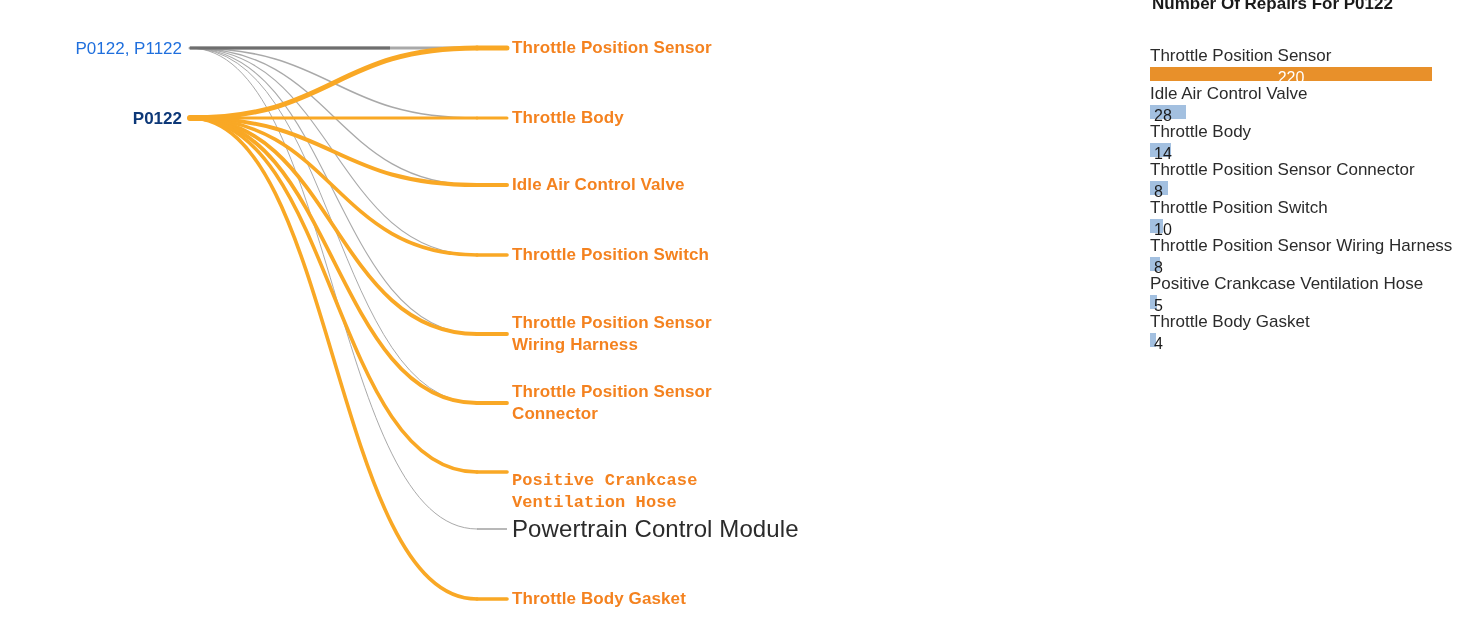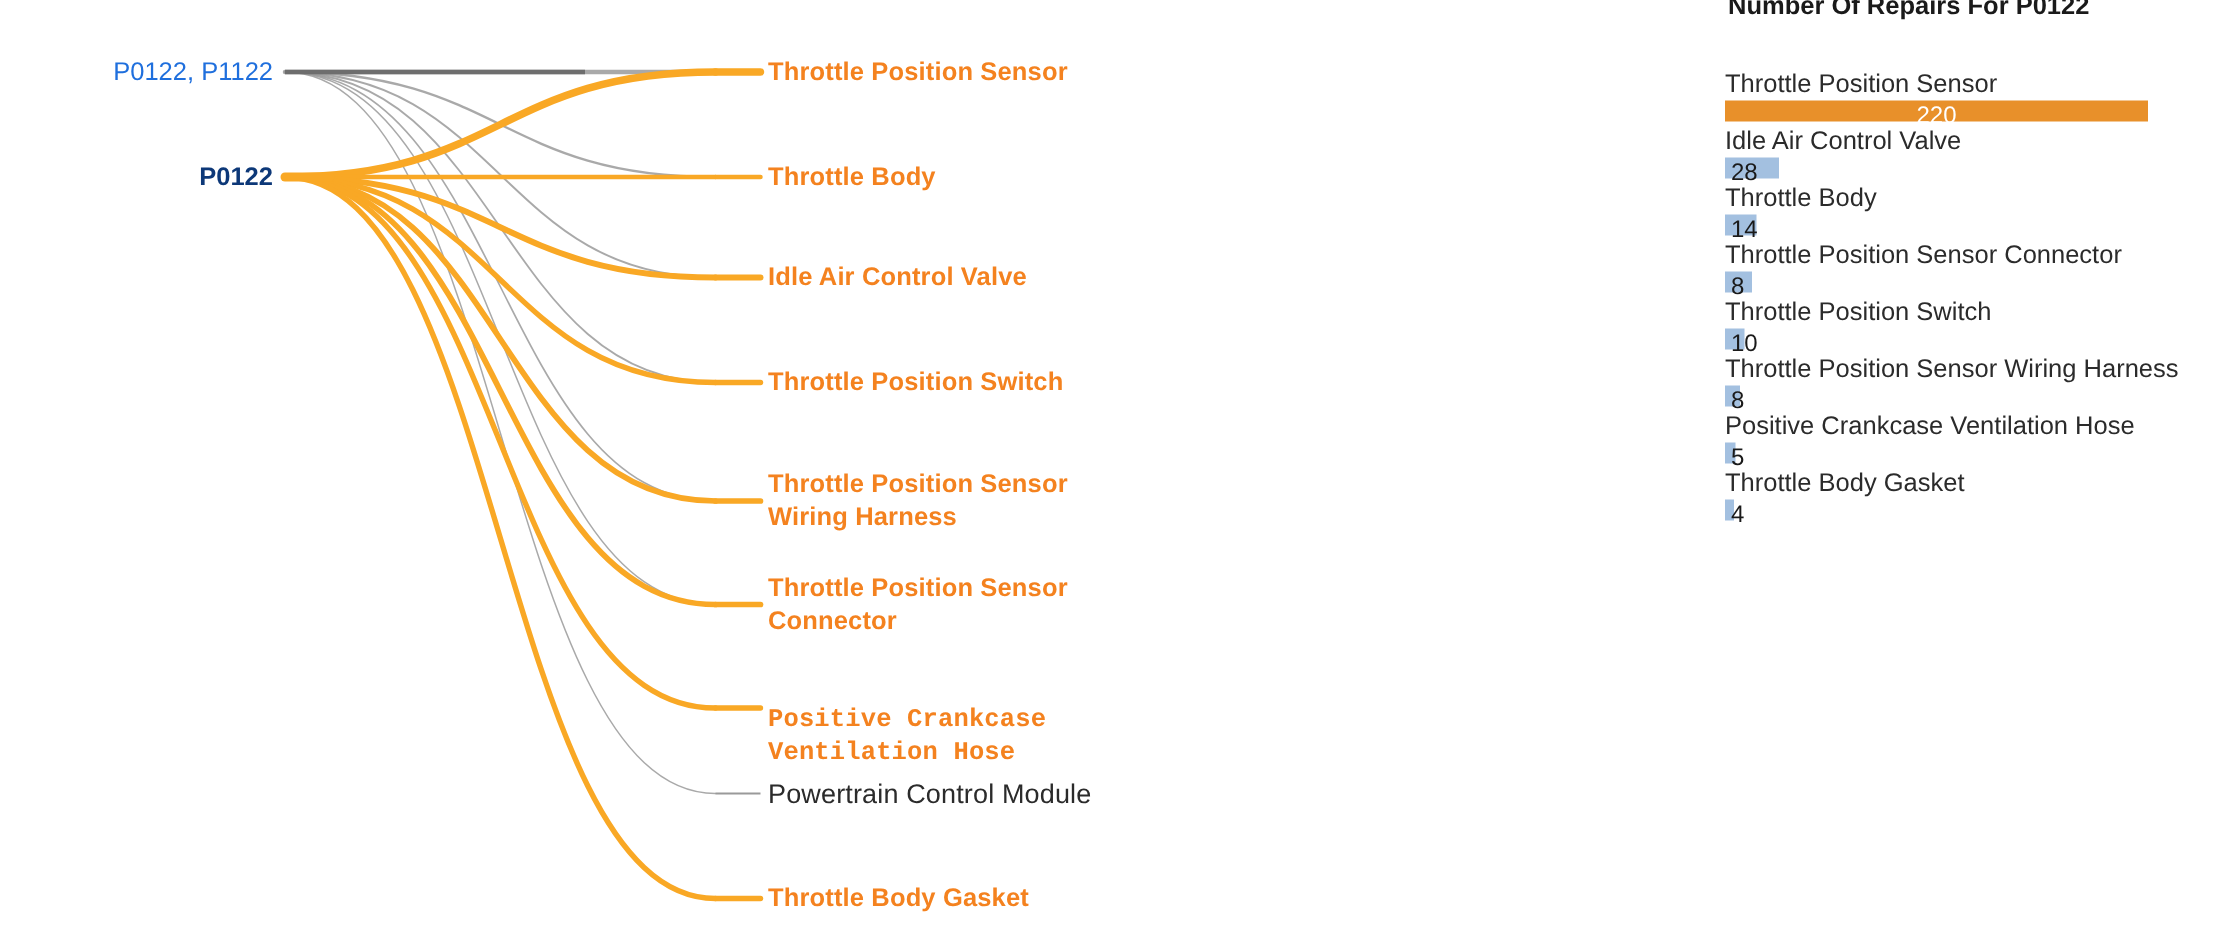--- a/index.html
+++ b/index.html
@@ -31,21 +31,21 @@
     position: absolute;
     left: 512px;
     white-space: pre-line;
     font-size: 17px;
     line-height: 22px;
     font-weight: bold;
     color: #f4821f;
     transform: translateY(-50%);
     letter-spacing: 0.1px;
   }
-  .tgt-label.muted { color: #2b2b2b; font-weight: normal; font-size: 18px; }
+  .tgt-label.muted { color: #2b2b2b; font-weight: normal; font-size: 24px; }
 
   
   #panel {
     position: absolute;
     left: 1150px; top: -6px;
     width: 332px;
     height: 430px;
   }
   #panel-title {
     font-size: 17px;

